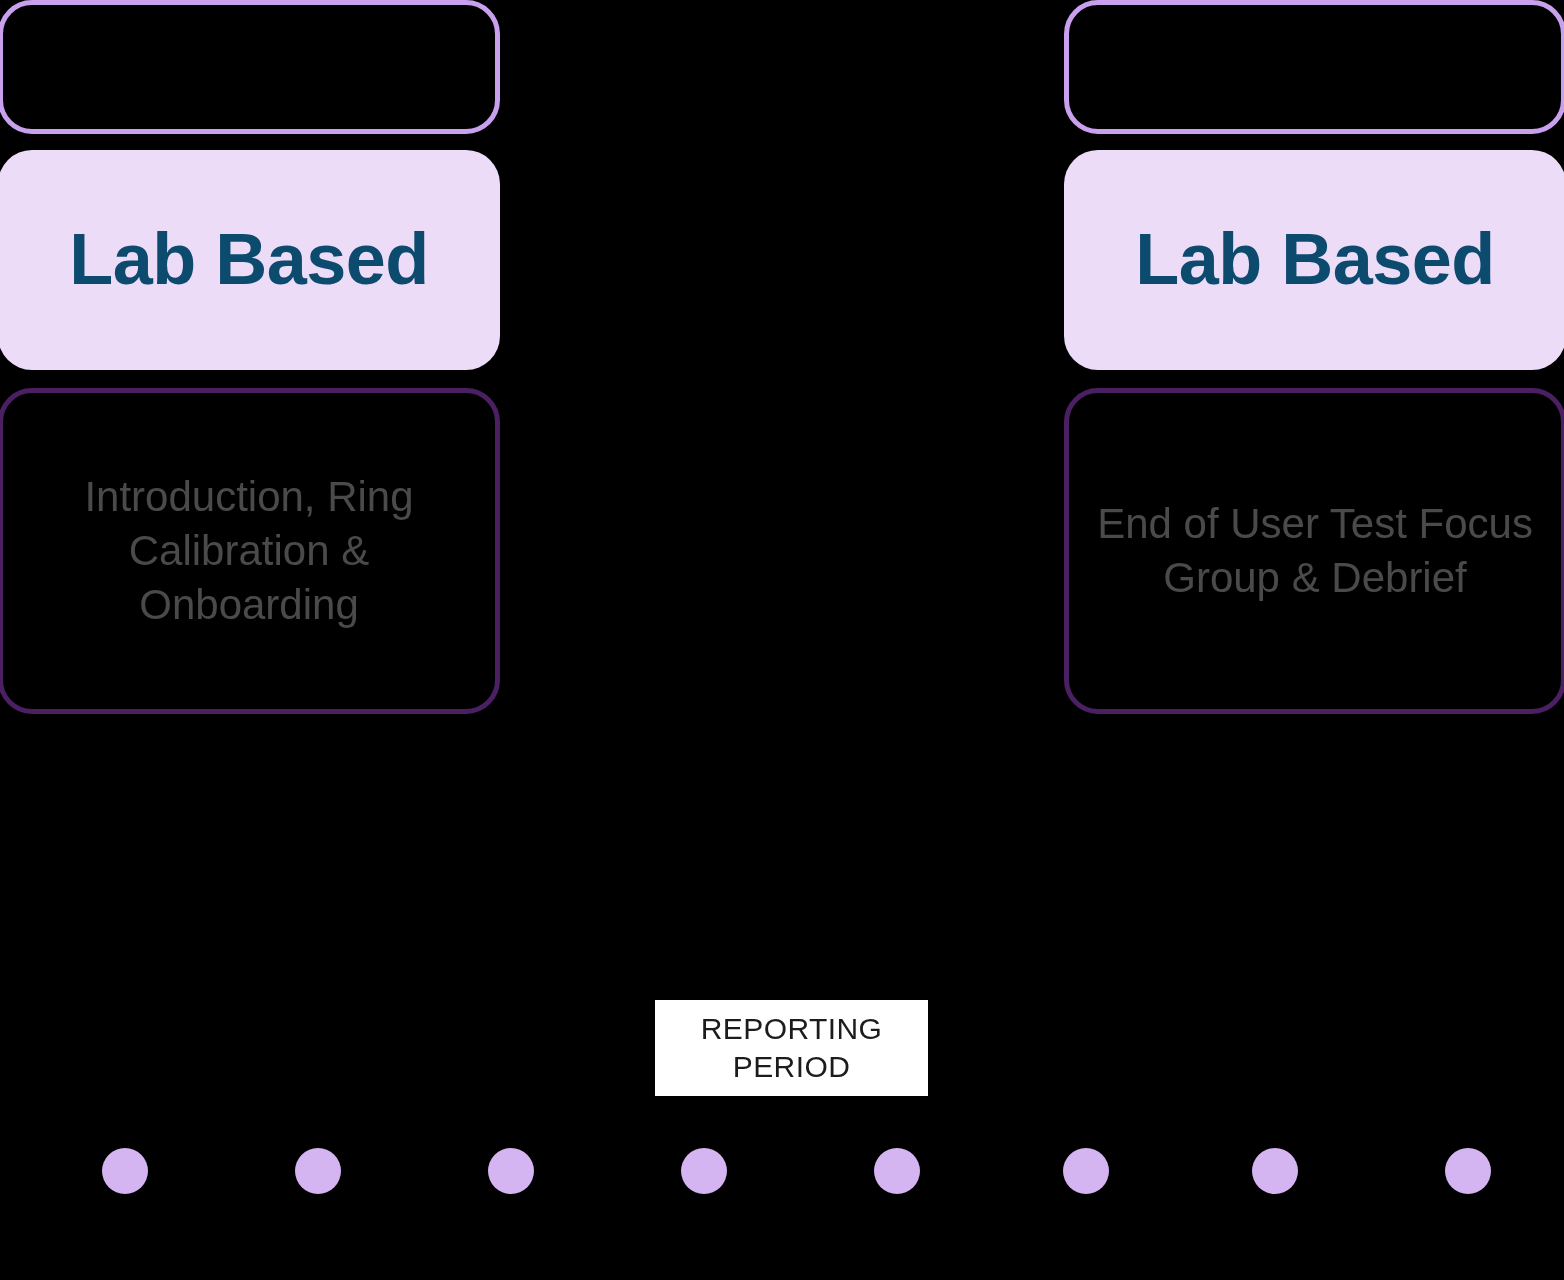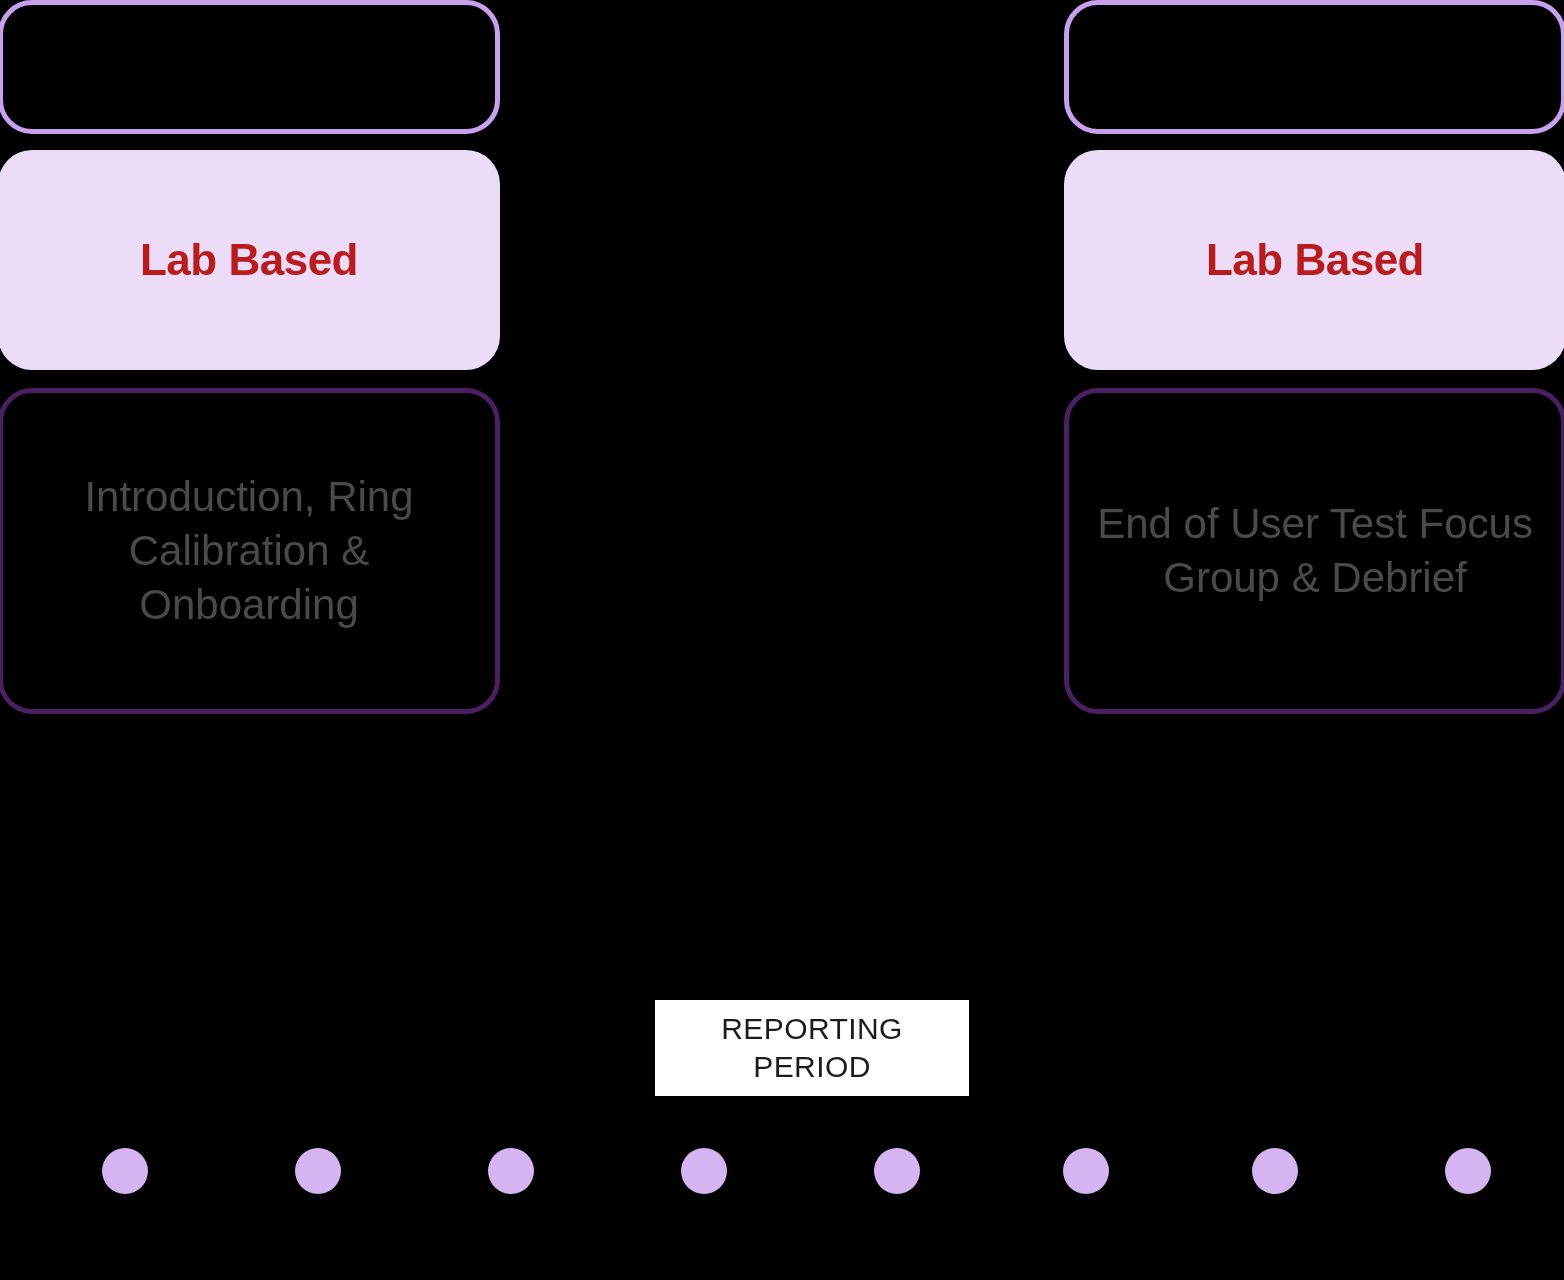--- a/index.html
+++ b/index.html
@@ -58,22 +58,22 @@
     margin-top: 16px;
     height: 220px;
     box-sizing: border-box;
     background: #ecdcf8;
     border-radius: 34px;
     display: flex;
     align-items: center;
     justify-content: center;
   }
   .card-filled .title {
-    color: #b91c1c;
-    font-size: 44px;
+    color: #0c4a6e;
+    font-size: 72px;
     font-weight: 700;
     letter-spacing: -0.5px;
     line-height: 1.1;
     text-align: right;
   }
 
   
   .card-desc {
     margin-top: 18px;
     height: 326px;
@@ -92,21 +92,21 @@
     font-weight: 400;
     line-height: 1.28;
     text-align: center;
   }
 
   
   .reporting-period {
     position: absolute;
     left: 655px;
     top: 1000px;
-    width: 314px;
+    width: 273px;
     height: 96px;
     background: #ffffff;
     display: flex;
     flex-direction: column;
     align-items: center;
     justify-content: center;
     gap: 4px;
   }
   .reporting-period .rp-line {
     color: #1c1c1c;

